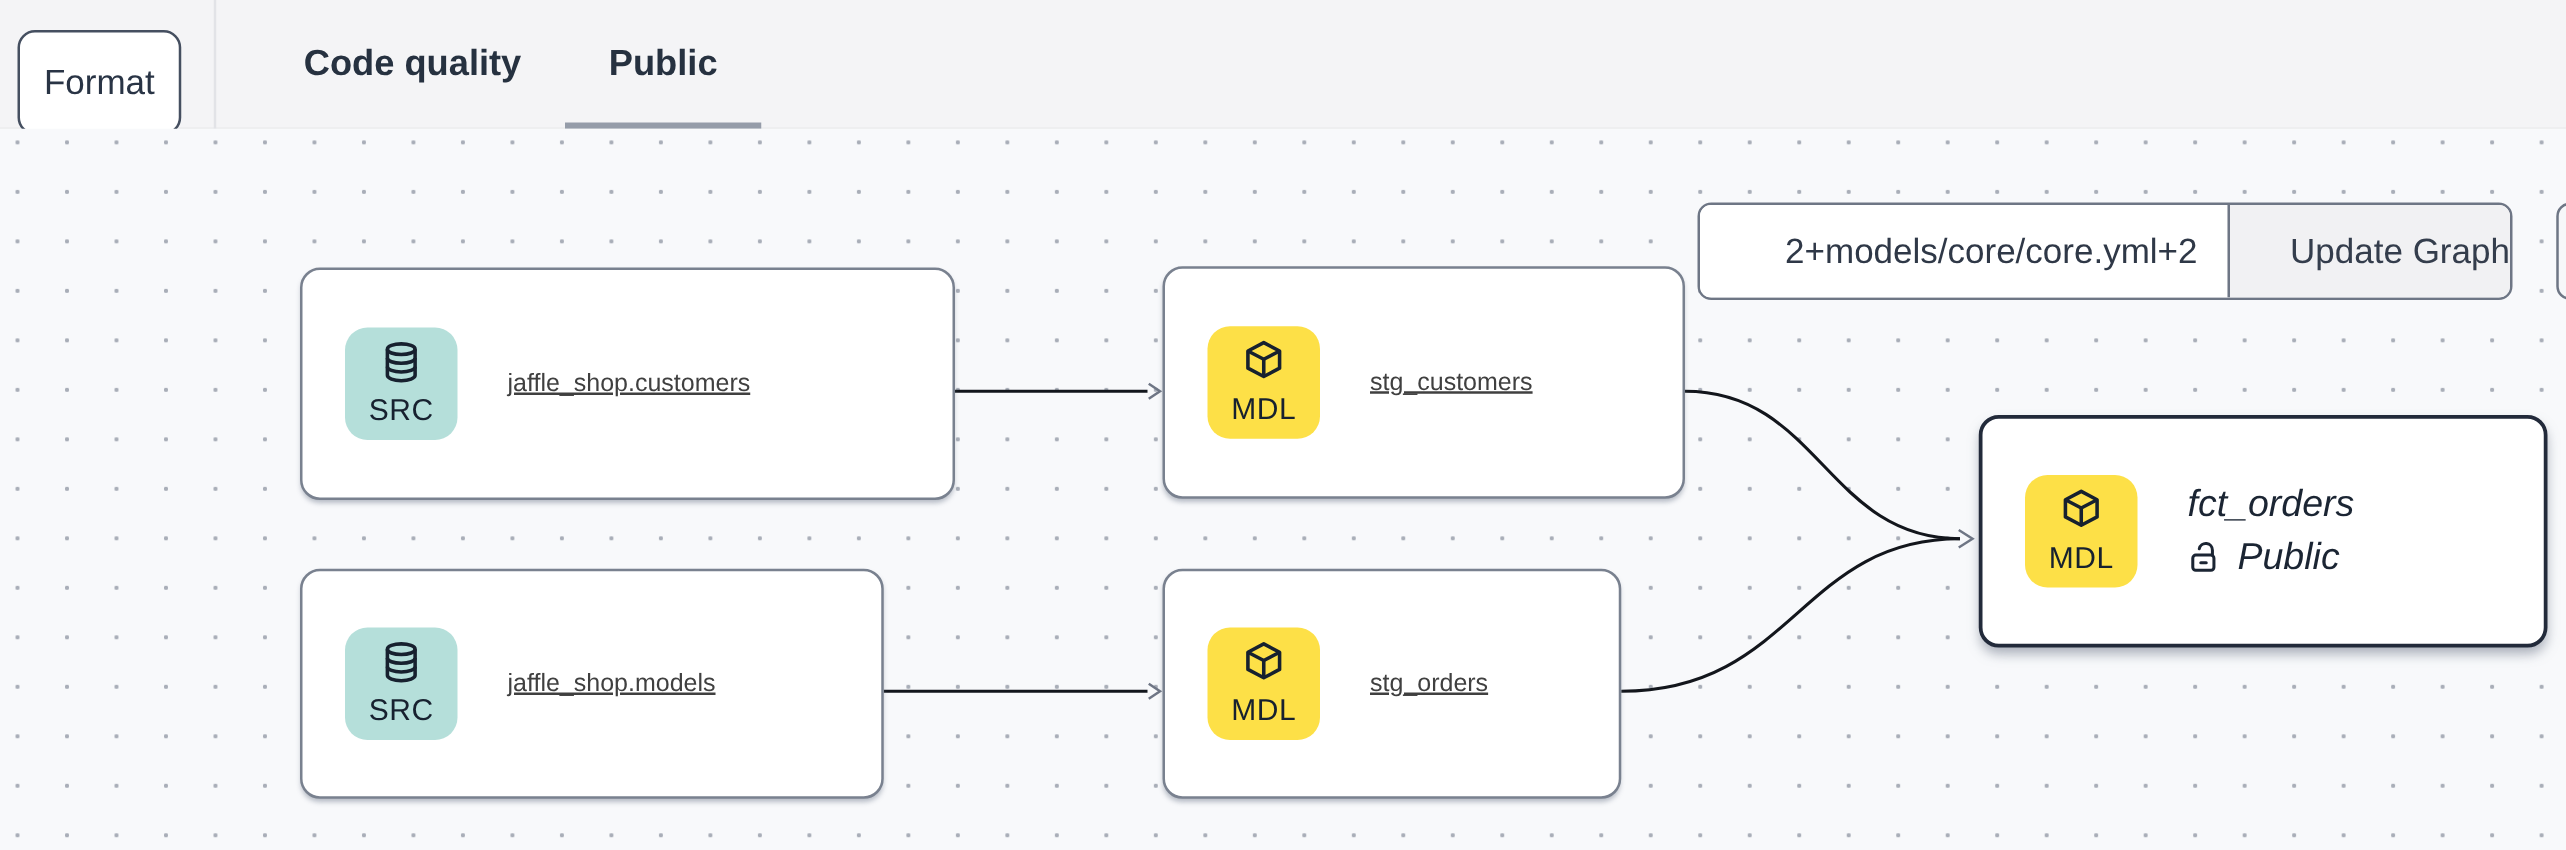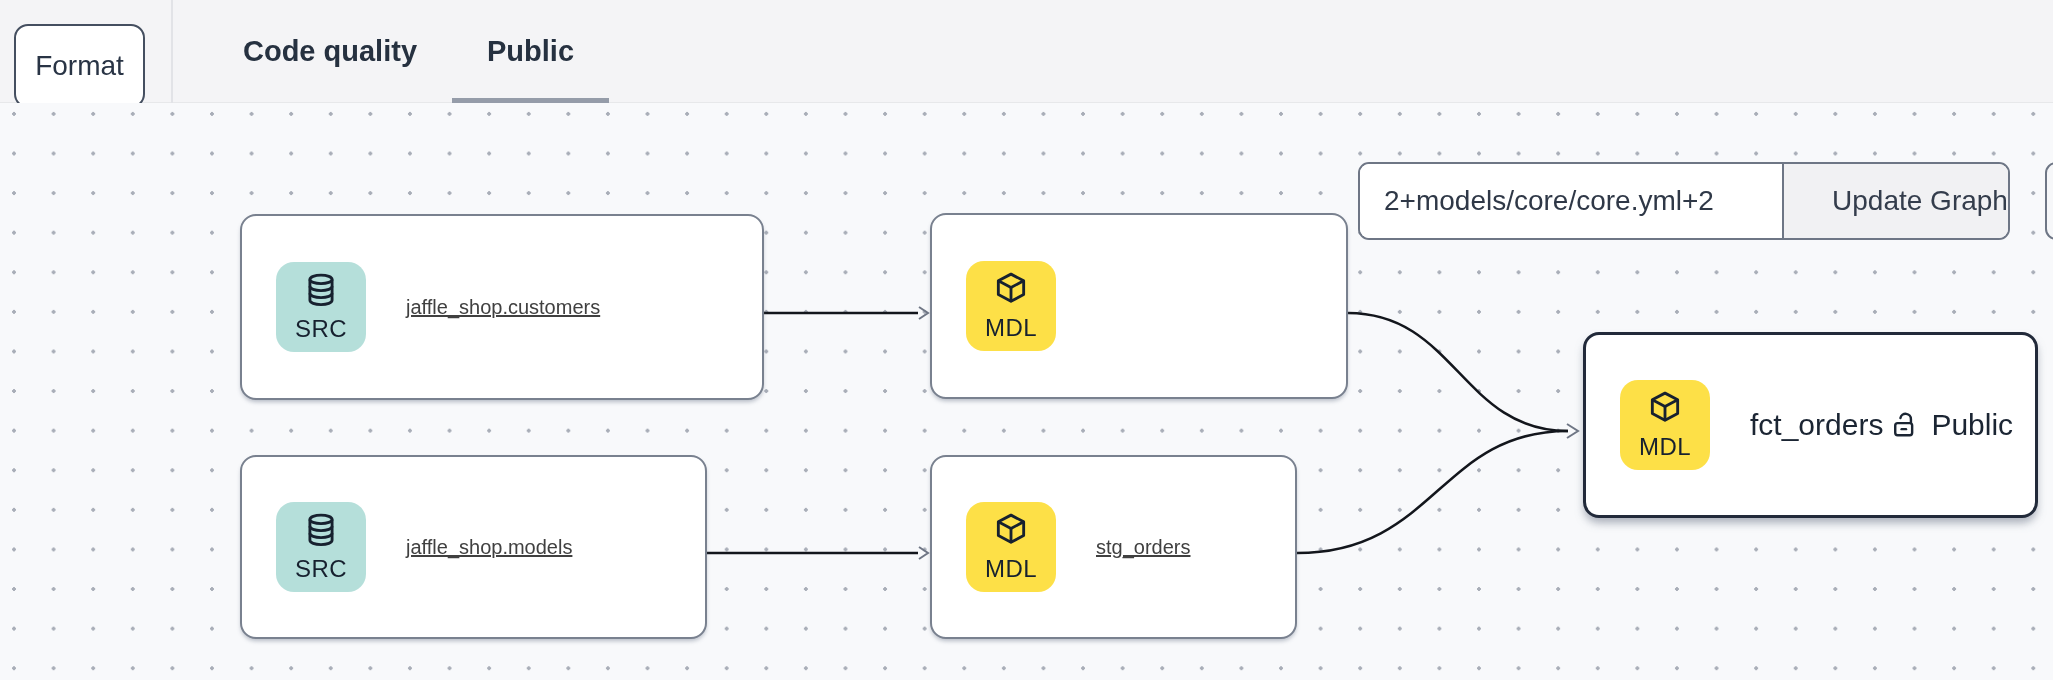--- a/index.html
+++ b/index.html
@@ -39,30 +39,30 @@
   .n5 { left:1583px; top:229px; width:455px; height:186px; }
 
   .badge { width:90px; height:90px; border-radius:18px; flex:0 0 auto;
     display:flex; flex-direction:column; align-items:center; justify-content:center; color:#17212f; }
   .badge.src { background:#b5dfda; }
   .badge.mdl { background:#fde047; }
   .badge svg { width:38px; height:38px; display:block; }
   .badge-label { font-size:24px; letter-spacing:0.5px; margin-top:6px; }
 
   .node-label { font-size:20px; color:#404040; white-space:nowrap;text-decoration:underline; }
-  .node-body { display:flex; flex-direction:row; gap:8px; }
+  .node-body { display:flex; flex-direction:column; gap:8px;font-style:italic; }
   .node-title { font-size:30px; color:#1b2533; white-space:nowrap; }
   .node-access { display:flex; align-items:center; gap:11px; font-size:30px; color:#1b2533; }
   .node-access svg { width:29px; height:29px; display:block; }
 
   
   .selector-group { position:absolute; left:1358px; top:59px; width:652px; height:78px;
     display:flex; border:2px solid #6e7685; border-radius:11px; overflow:hidden; background:#ffffff; }
   .selector-input { width:422px; height:100%; border:none; outline:none; background:#ffffff;
-    font-family:"Liberation Sans", sans-serif; font-size:28px; color:#2f3847; padding:0 24px; }
+    font-family:"Liberation Sans", sans-serif; font-size:28px; color:#2f3847; padding:0 24px;text-align:right; }
   .update-btn { flex:1; border:none; border-left:2px solid #6e7685; background:#f1f1f3;
     font-family:"Liberation Sans", sans-serif; font-size:28px; color:#343d4c;
     display:flex; align-items:center; justify-content:center; cursor:pointer;padding-left:48px; }
   .partial-btn { position:absolute; left:2045px; top:59px; width:40px; height:78px;
     background:#f6f7f9; border:2px solid #6e7685; border-radius:11px; cursor:pointer; }
 </style>
 </head>
 <body>
 
 <div class="header">
@@ -101,20 +101,21 @@
 
   <div class="node n2">
     <div class="badge mdl">
       <svg viewBox="0 0 24 24" fill="none" stroke="currentColor" stroke-width="1.8" stroke-linejoin="round">
         <path d="M12 2.6l8 4.2v8.7l-8 4.2-8-4.2V6.8z"></path>
         <path d="M4 6.8l8 4.2 8-4.2"></path>
         <path d="M12 11v8.7"></path>
       </svg>
       <div class="badge-label">MDL</div>
     </div>
+    <div class="node-label">stg_customers</div>
   </div>
 
   <div class="node n3">
     <div class="badge src">
       <svg viewBox="0 0 24 24" fill="none" stroke="currentColor" stroke-width="1.8">
         <ellipse cx="12" cy="5.3" rx="7" ry="2.7"></ellipse>
         <path d="M5 5.3v4.4c0 1.5 3.1 2.7 7 2.7s7-1.2 7-2.7V5.3"></path>
         <path d="M5 9.7v4.4c0 1.5 3.1 2.7 7 2.7s7-1.2 7-2.7V9.7"></path>
         <path d="M5 14.1v4.4c0 1.5 3.1 2.7 7 2.7s7-1.2 7-2.7v-4.4"></path>
       </svg>

